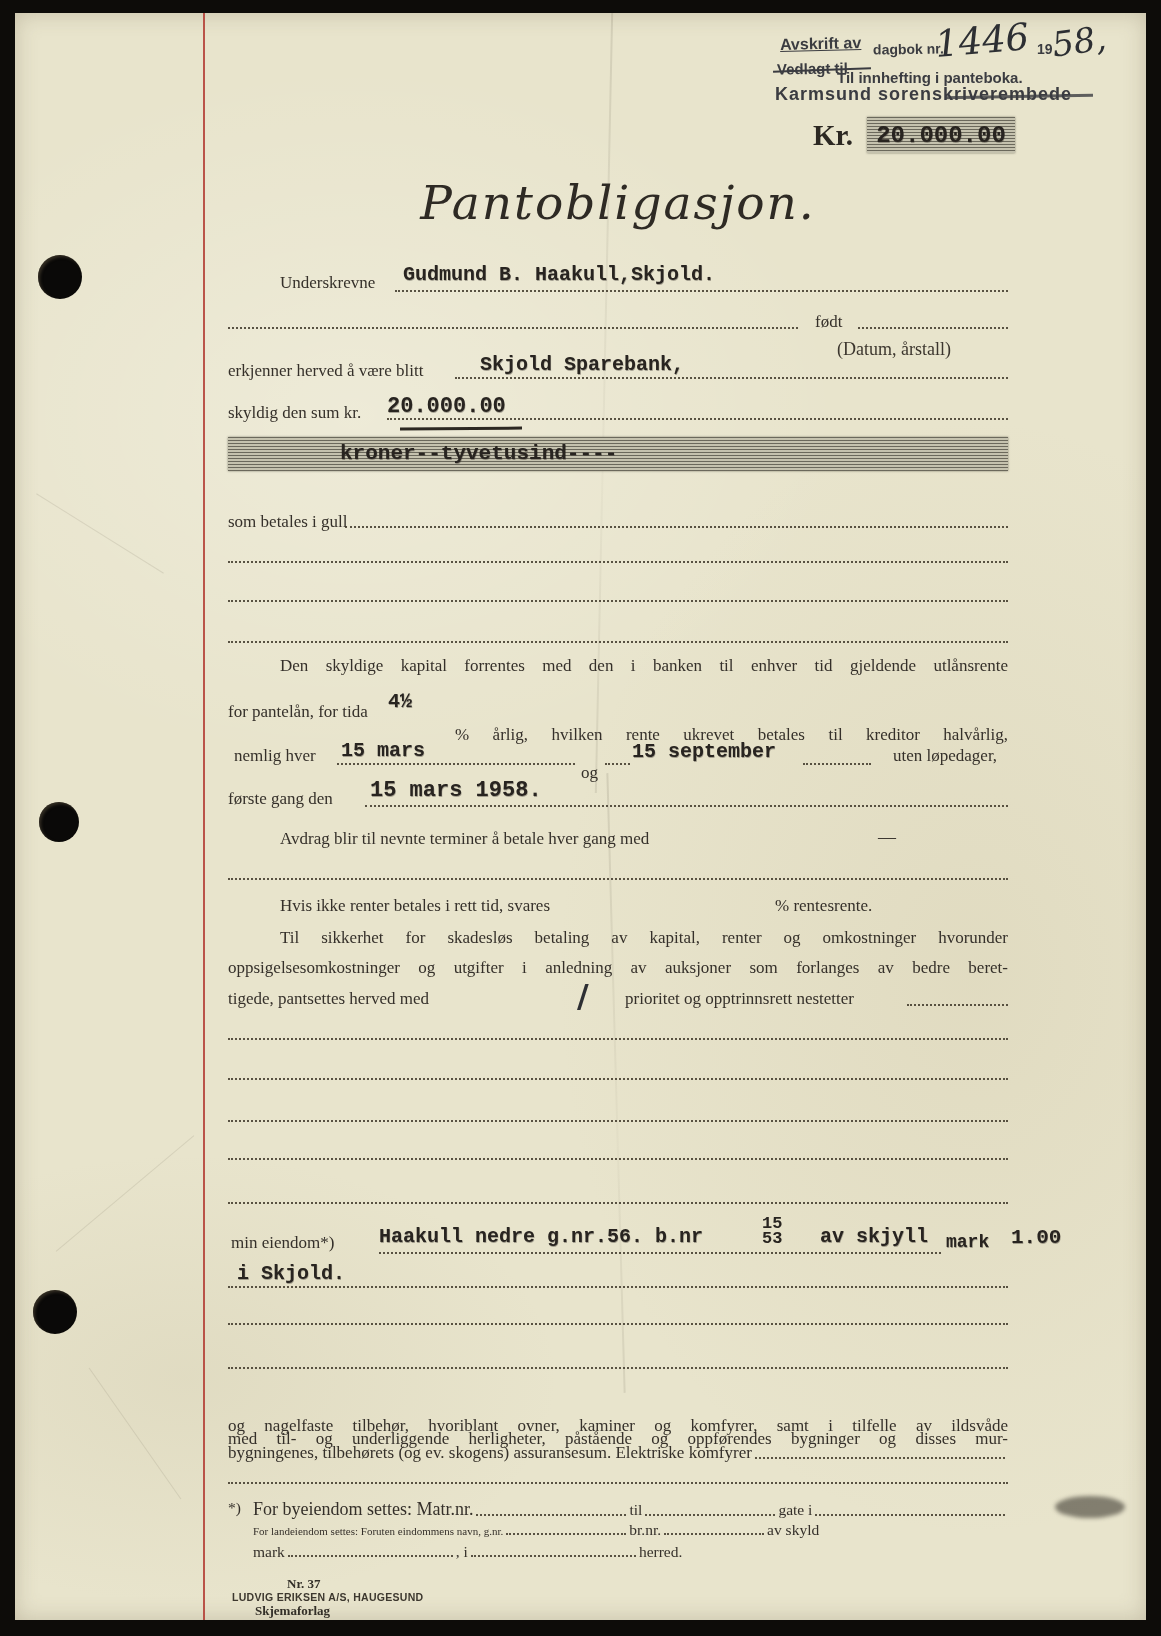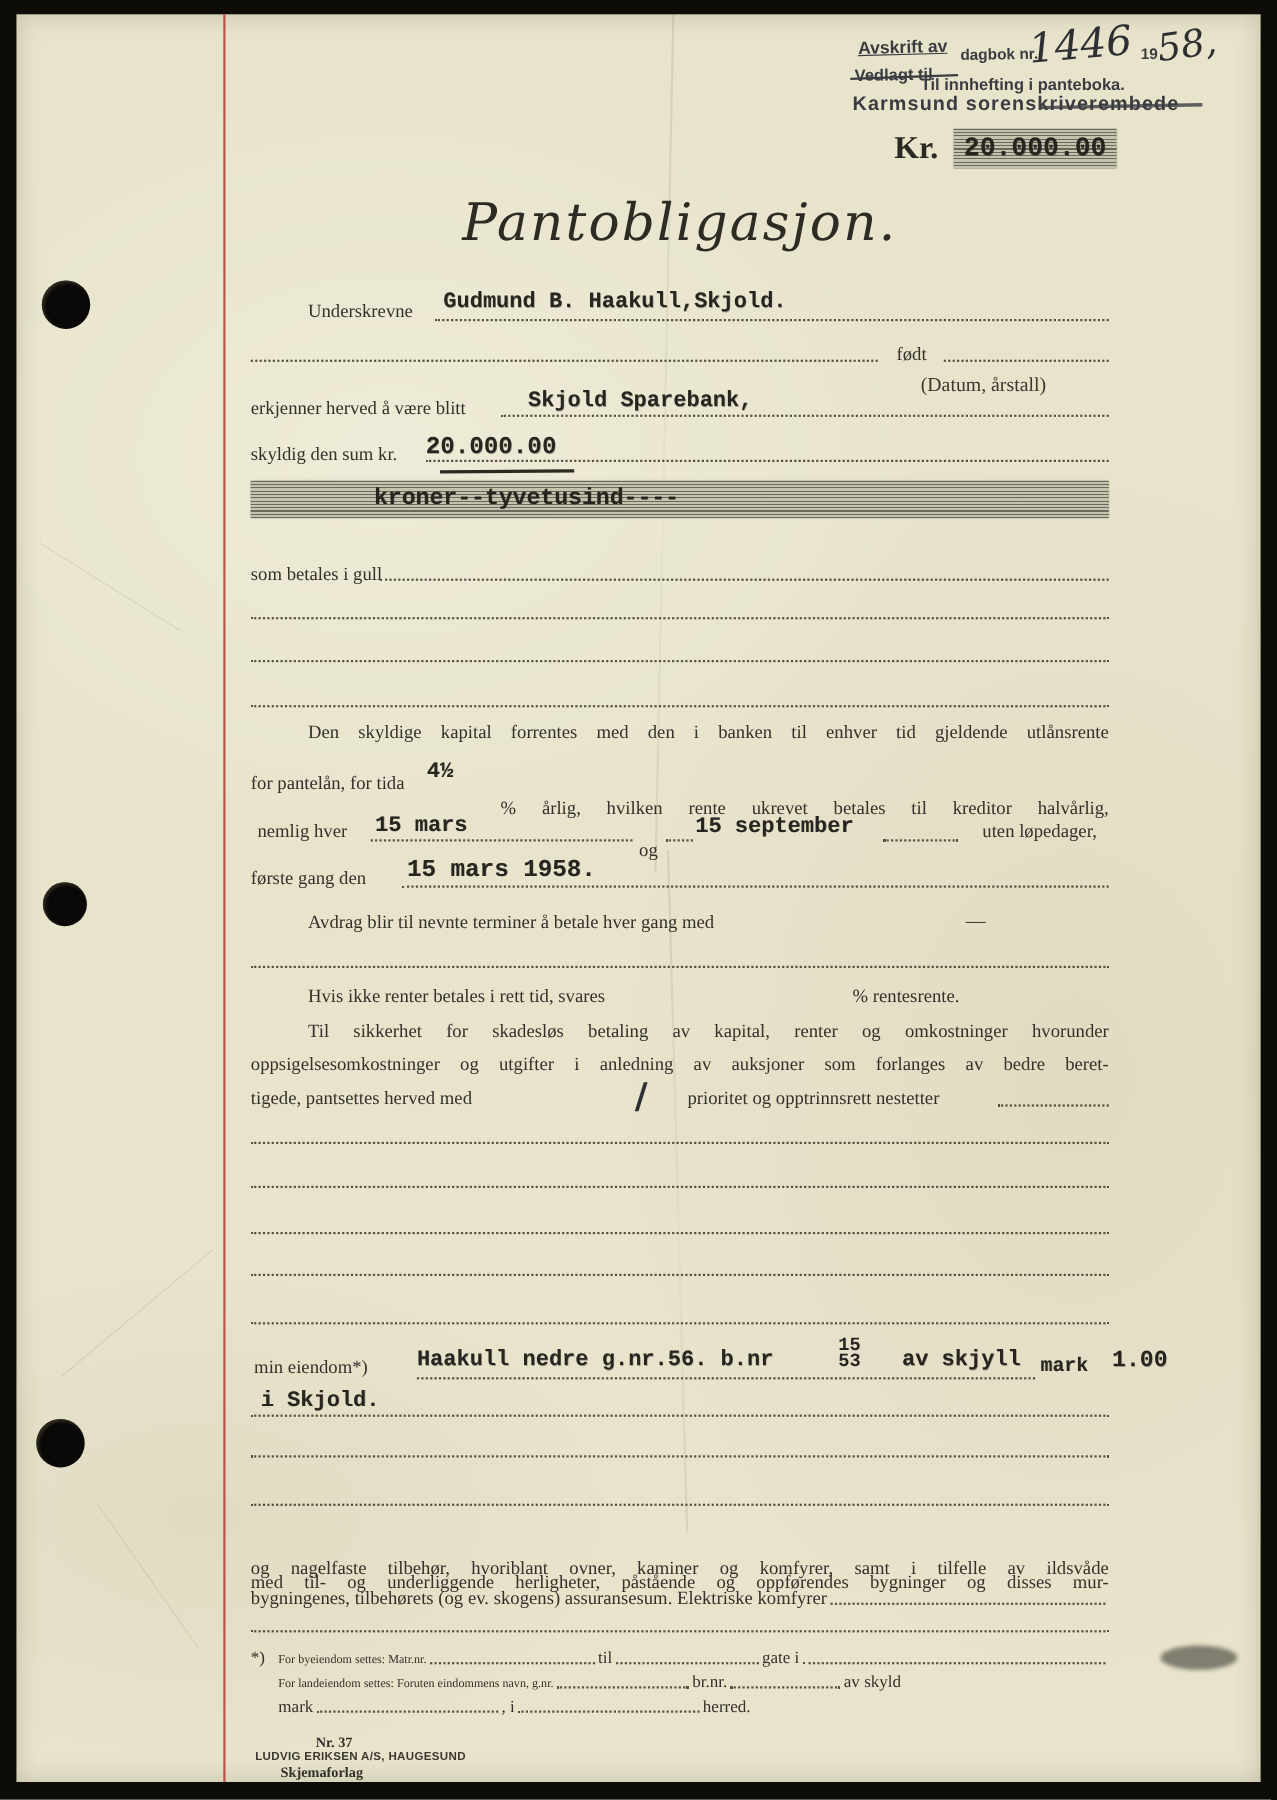--- a/index.html
+++ b/index.html
@@ -169,21 +169,21 @@
   <div class="abs flexrow" style="left:213px;top:1430px;width:780px;">
     <span class="printed">bygningenes, tilbehørets (og ev. skogens) assuransesum. Elektriske komfyrer</span>
     <span class="dots"></span>
   </div>
 
   <div class="dotline" style="left:213px;top:1469px;width:780px;"></div>
   <div class="smudge" style="left:1040px;top:1483px;width:70px;height:22px;"></div>
 
   <div class="abs printed" style="left:213px;top:1486px;font-size:15.5px;">*)</div>
   <div class="abs flexrow" style="left:238px;top:1486px;width:755px;">
-    <span class="printed" style="font-size:11px;">For byeiendom settes: Matr.nr.</span>
+    <span class="printed" style="font-size:18px;">For byeiendom settes: Matr.nr.</span>
     <span class="dots" style="max-width:150px;"></span>
     <span class="printed" style="font-size:15.5px;">til</span>
     <span class="dots" style="max-width:130px;"></span>
     <span class="printed" style="font-size:15.5px;">gate i</span>
     <span class="dots"></span>
   </div>
   <div class="abs flexrow" style="left:238px;top:1508px;width:755px;">
     <span class="printed" style="font-size:11px;">For landeiendom settes: Foruten eindommens navn, g.nr.</span>
     <span class="dots" style="max-width:120px;"></span>
     <span class="printed" style="font-size:15.5px;">br.nr.</span>

